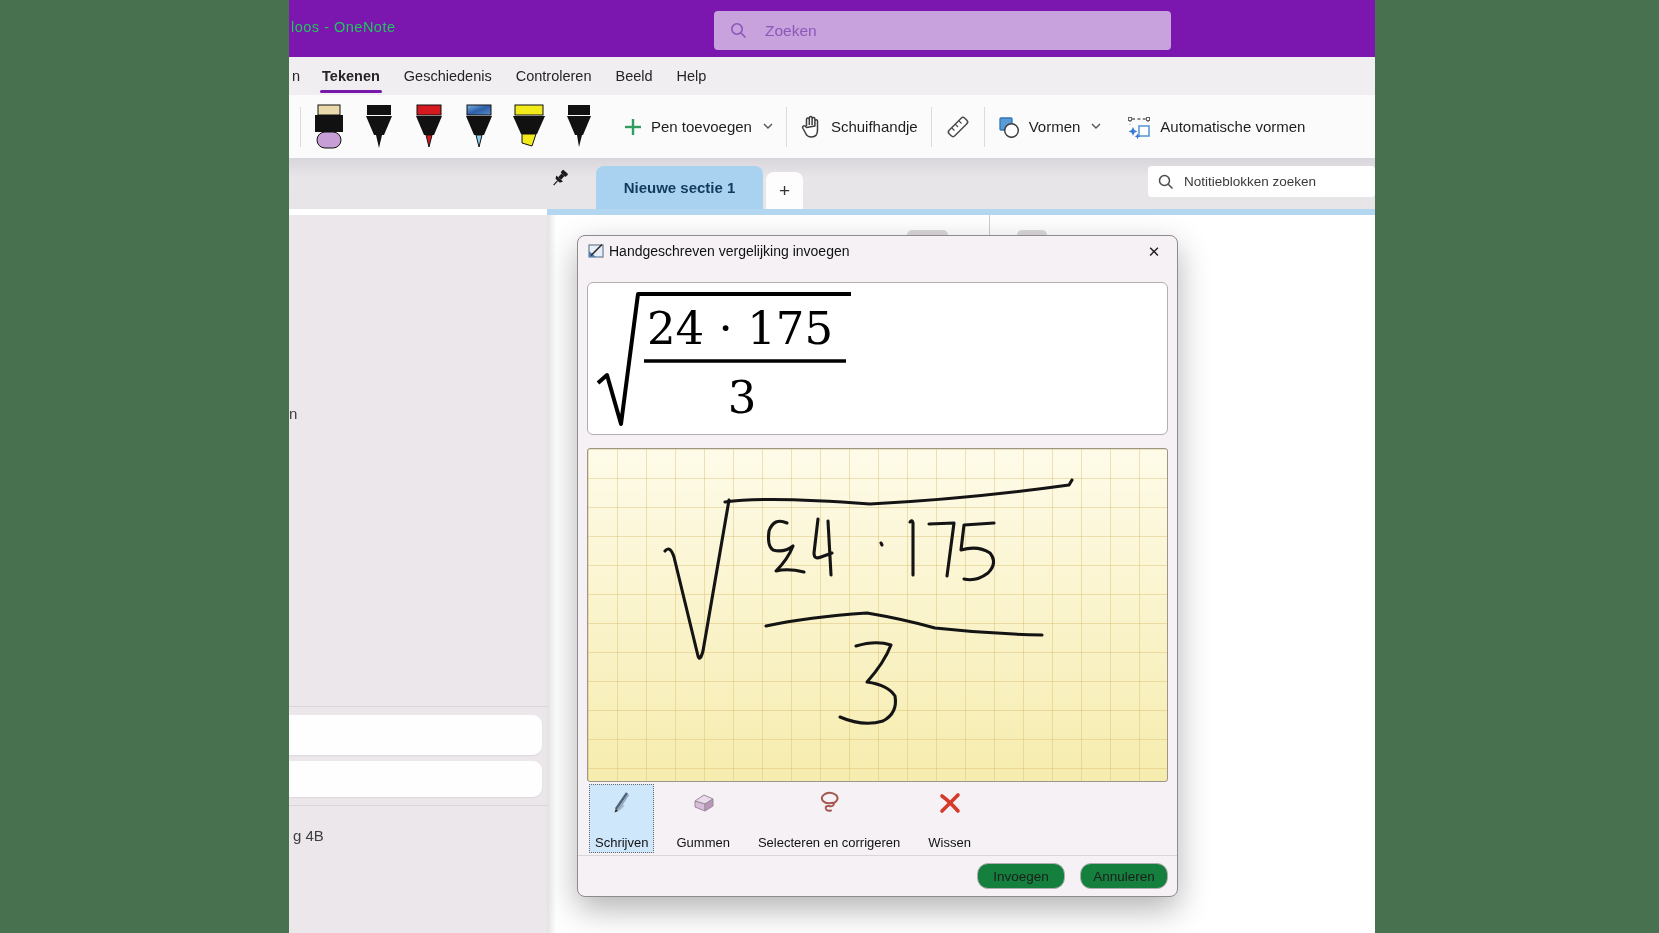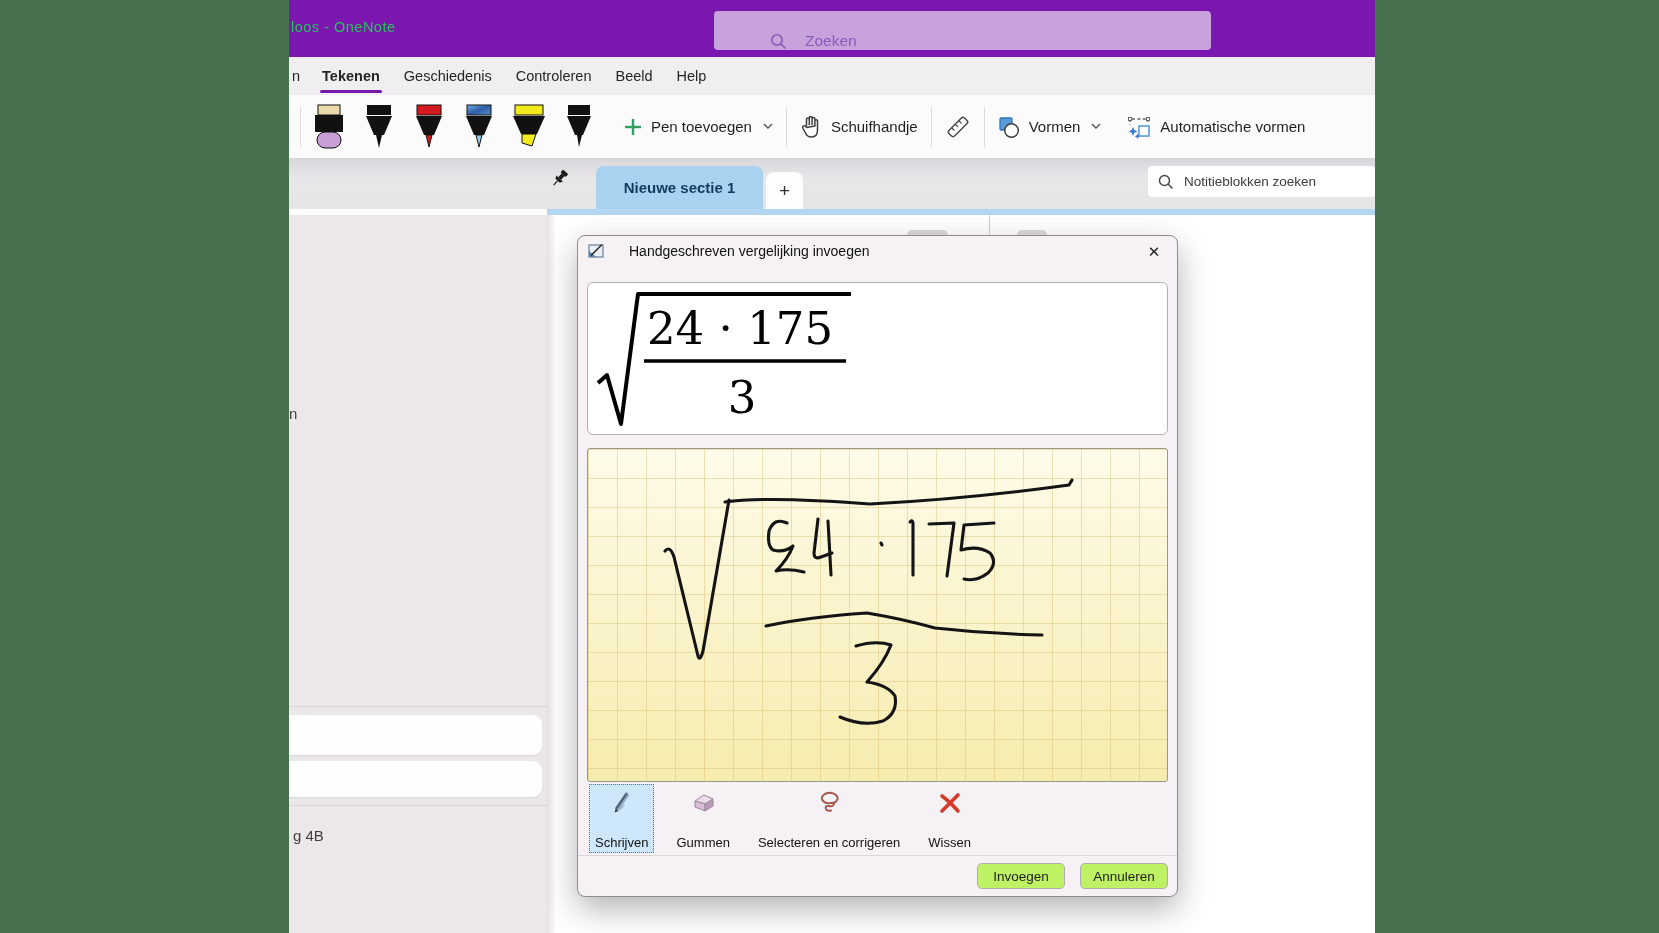--- a/index.html
+++ b/index.html
@@ -3,21 +3,21 @@
 <meta charset="utf-8">
 <style>
   html,body{margin:0;padding:0;}
   body{font-family:"Liberation Sans",sans-serif;}
   .stage{position:relative;width:1659px;height:933px;background:#487150;overflow:hidden;}
   .window{position:absolute;left:289px;top:0;width:1086px;height:933px;background:#fff;overflow:hidden;}
 
   
   .titlebar{position:absolute;left:0;top:0;width:100%;height:57px;background:#7b16ae;}
   .app-title{position:absolute;left:2px;top:19px;font-size:14.5px;color:#22c55e;letter-spacing:.5px;white-space:nowrap;}
-  .tb-search{position:absolute;left:425px;top:11px;width:457px;height:39px;background:#c7a2dd;border-radius:4px;display:flex;align-items:flex-end;padding-left:40px;}
+  .tb-search{position:absolute;left:425px;top:11px;width:457px;height:39px;background:#c7a2dd;border-radius:4px;display:flex;align-items:center;}
   .tb-search svg{margin-left:16px;}
   .tb-search .ph{margin-left:18px;font-size:15.5px;color:#8d57b8;}
 
   
   .menubar{position:absolute;left:0;top:57px;width:100%;height:38px;background:#f1eef2;display:flex;align-items:center;font-size:14.5px;color:#252525;}
   .menu-item{position:relative;margin:0 12px;white-space:nowrap;}
   .menu-item.first{margin-left:3px;margin-right:10px;}
   .menu-item.active{font-weight:bold;}
   .menu-item.active::after{content:"";position:absolute;left:-2px;right:-2px;bottom:-9px;height:3px;background:#7719aa;border-radius:2px;}
 
@@ -50,38 +50,38 @@
   .canvas::before{content:"";position:absolute;left:0;top:0;bottom:0;width:9px;background:linear-gradient(to right,rgba(60,50,60,.14),rgba(60,50,60,0));}
   .stub{position:absolute;background:#dcd9dc;border-radius:5px 5px 0 0;height:10px;top:15px;}
   .stub.s1{left:360px;width:41px;}
   .stub.s2{left:470px;width:30px;}
   .thin-vline{position:absolute;left:442px;top:0px;height:24px;width:1px;background:#cfcccf;}
 
   
   .dialog{position:absolute;left:288px;top:235px;width:599px;height:660px;background:#f5f1f5;border:1px solid #8e8a8e;border-radius:8px;box-shadow:0 12px 32px rgba(0,0,0,.30);}
   .dlg-title{position:absolute;left:0;top:0;width:100%;height:30px;display:flex;align-items:center;}
   .dlg-title svg{margin-left:10px;}
-  .dlg-title .t{margin-left:24px;font-size:14px;color:#111;}
+  .dlg-title .t{margin-left:4px;font-size:14px;color:#111;}
   .dlg-close{position:absolute;right:11px;top:4px;width:24px;height:24px;display:flex;align-items:center;justify-content:center;font-size:15px;color:#222;cursor:default;}
   .preview{position:absolute;left:9px;top:46px;width:579px;height:151px;background:#fff;border:1px solid #b2aeb2;border-radius:6px;overflow:hidden;}
   .preview svg text{font-family:"DejaVu Serif","Liberation Serif",serif;fill:#000;}
   .inkarea{position:absolute;left:9px;top:212px;width:579px;height:332px;border:1px solid #9b958a;border-radius:3px;
     background:
       repeating-linear-gradient(to right, rgba(213,183,103,.40) 0 1px, transparent 1px 29px),
       repeating-linear-gradient(to bottom, rgba(213,183,103,.40) 0 1px, transparent 1px 29px),
       linear-gradient(to bottom,#fefbe9,#f6ecae);}
   .inkarea svg{position:absolute;left:0;top:0;}
   .inkarea path{fill:none;stroke:#141414;stroke-width:3.1;stroke-linecap:round;stroke-linejoin:round;}
   .modes{position:absolute;left:11px;top:548px;display:flex;align-items:flex-end;gap:16px;}
   .mode{display:flex;flex-direction:column;align-items:center;padding:4px 5px 2px;border:1px solid transparent;}
   .mode .lbl{font-size:13px;color:#111;margin-top:20px;white-space:nowrap;}
   .mode.selected{background:#cfe7fa;border:1px dotted #6b6b6b;}
   .dlg-divider{position:absolute;left:0;right:0;top:619px;height:1px;background:#d9d5d9;}
   .dlg-footer{position:absolute;right:9px;top:627px;display:flex;gap:15px;}
-  .dlg-btn{min-width:66px;height:24px;background:#bef264;border:1px solid #b0adb0;border-radius:5px;font-size:13.5px;color:#1c1c1c;display:flex;align-items:center;justify-content:center;padding:0 10px;text-align:center;}
+  .dlg-btn{min-width:66px;height:24px;background:#15803d;border:1px solid #b0adb0;border-radius:11px;font-size:13.5px;color:#1c1c1c;display:flex;align-items:center;justify-content:center;padding:0 10px;text-align:center;}
 </style>
 </head>
 <body>
 
 <div class="stage">
   <div class="window">
 
     <div class="titlebar">
       <span class="app-title">loos - OneNote</span>
       <div class="tb-search">

